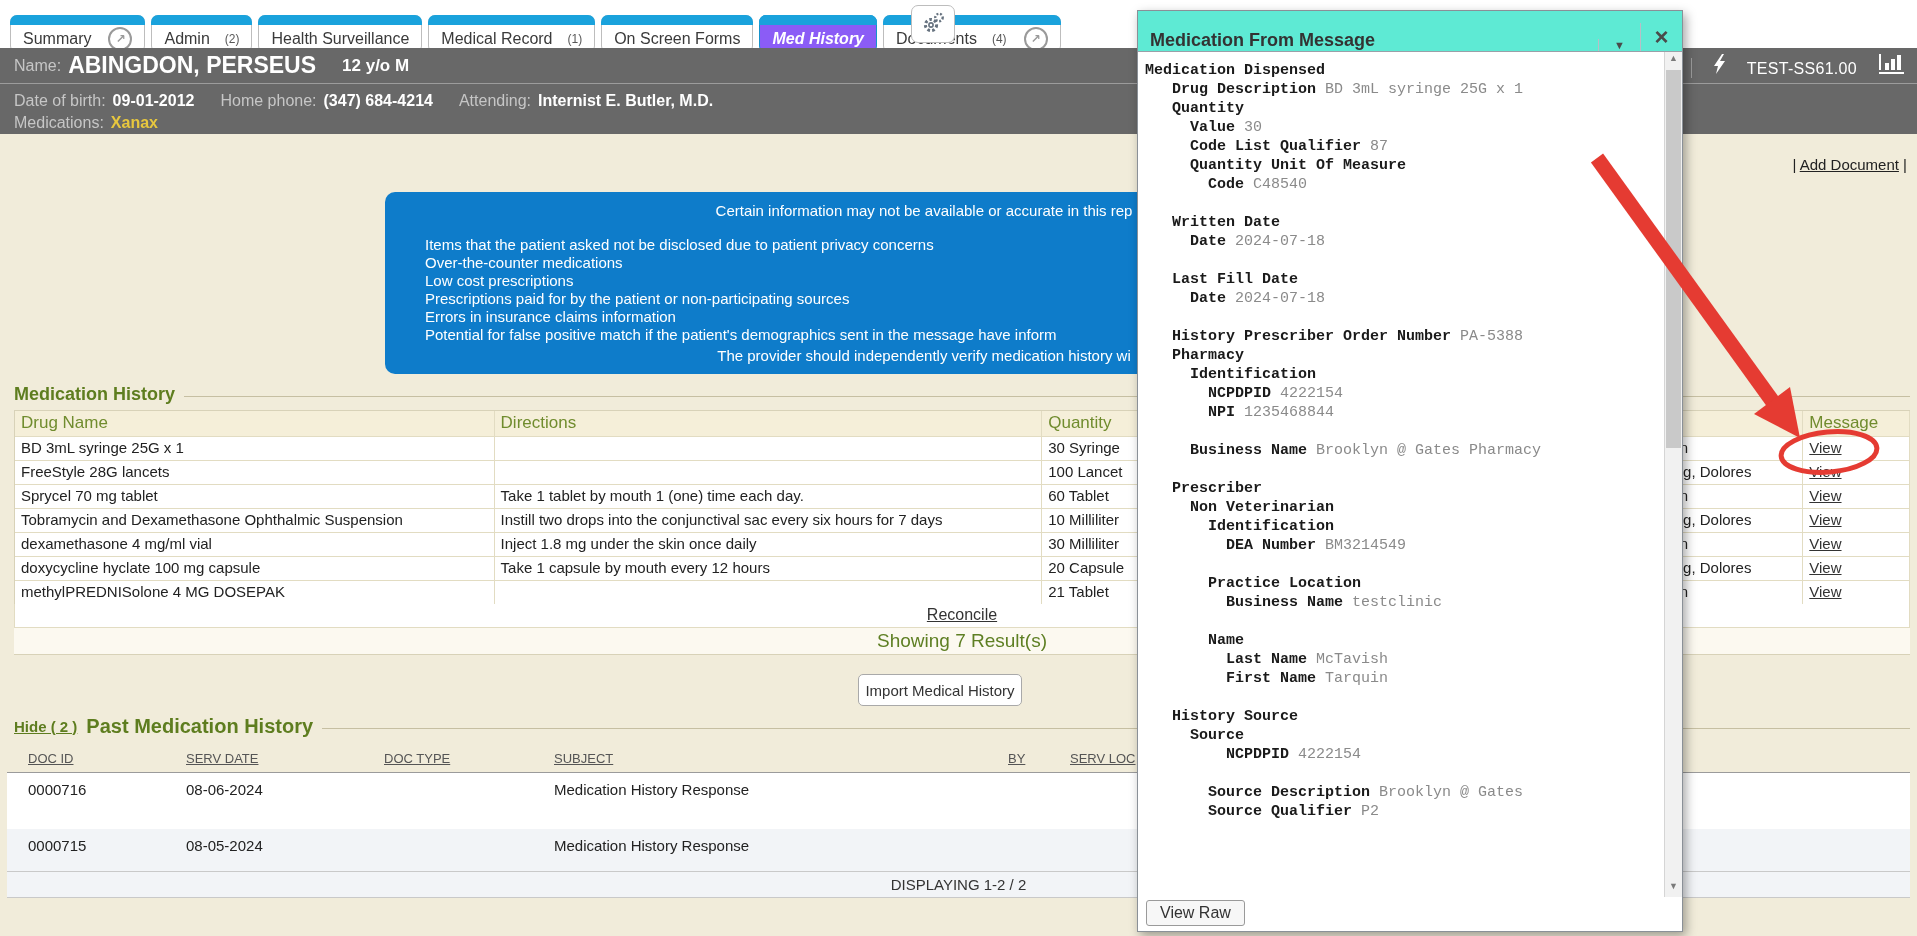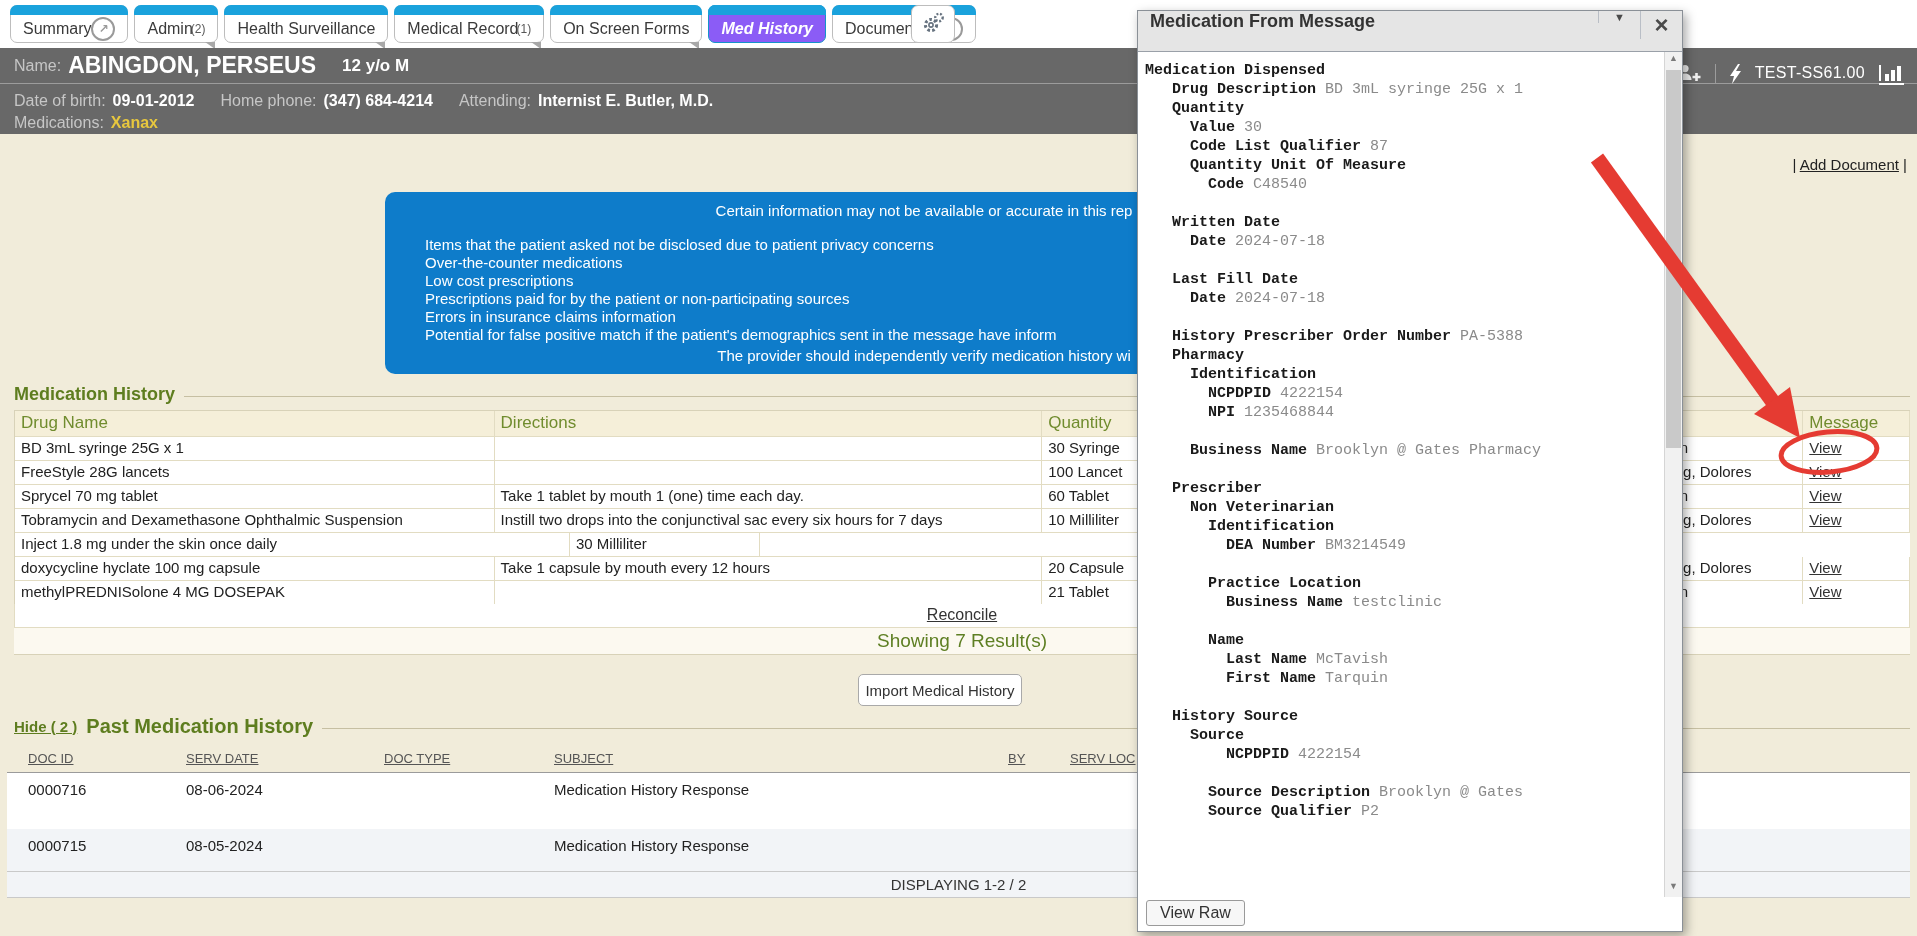--- a/index.html
+++ b/index.html
@@ -3,22 +3,22 @@
 <meta charset="utf-8">
 <style>
   html,body{margin:0;padding:0;background:#dfdfdf;}
   .screen{position:relative;width:1917px;height:936px;background:#ffffff;overflow:hidden;
           font-family:"Liberation Sans","DejaVu Sans",sans-serif;color:#222;}
 
   
   .tabbar{position:absolute;left:0;top:0;width:100%;height:48px;background:#fff;}
   .tabs{position:absolute;left:10px;top:5px;display:flex;gap:6px;align-items:flex-start;}
   .tab{position:relative;height:38px;box-sizing:border-box;background:#fff;border:1px solid #bdbdbd;
-       border-radius:7px;padding:9px 12px 0 12px;display:flex;align-items:center;gap:0;
-       font-size:16px;color:#3a3a3a;cursor:pointer;}
+       border-radius:7px;padding:9px 12px 0 12px;display:flex;align-items:center;gap:17px;
+       font-size:16px;color:#3a3a3a;cursor:pointer;margin-top:10px;}
   .tab::before{content:"";position:absolute;top:-1px;left:-1px;right:-1px;height:10px;
        background:#1aa2dc;border-radius:7px 7px 0 0;}
   .tab.active{background:#8b5cf6;border-color:#1693cb;color:#fff;font-weight:bold;font-style:italic;}
   .tab.tail::after{content:"";position:absolute;right:2px;bottom:-7px;width:0;height:0;
        border-top:7px solid #a8a8a8;border-left:10px solid transparent;}
   .cnt{font-size:12px;color:inherit;opacity:.85;margin-left:-2px;}
   .popup{width:20px;height:20px;border:2px solid #9a9a9a;border-radius:50%;color:#9a9a9a;
        font-size:12px;font-weight:bold;display:flex;align-items:center;justify-content:center;}
   .tool-btn{position:relative;height:38px;width:44px;box-sizing:border-box;border:1px solid #bdbdbd;
        border-radius:7px;background:#fff;display:flex;align-items:center;justify-content:center;margin-left:3px;cursor:pointer;}
@@ -26,21 +26,21 @@
   
   .bar1{position:absolute;left:0;top:48px;width:100%;height:35px;background:#686868;
         display:flex;align-items:center;padding-left:14px;box-sizing:border-box;font-size:16px;}
   .bar2{position:absolute;left:0;top:83px;width:100%;height:51px;background:#686868;
         border-top:1px solid #9c9c9c;box-sizing:border-box;padding:6px 0 0 14px;font-size:16px;}
   .lbl{color:#c6c6c6;margin-right:7px;}
   .val{color:#fff;font-weight:bold;}
   .gap{display:inline-block;width:26px;}
   .bar2 .line{height:22px;display:flex;align-items:center;}
   .meds{color:#e7c73e;font-weight:bold;}
-  .hdr-icons{position:absolute;right:12px;top:64px;display:flex;align-items:flex-start;gap:13px;color:#fff;font-size:16px;z-index:5;}
+  .hdr-icons{position:absolute;right:12px;top:53px;display:flex;align-items:flex-end;gap:21px;color:#fff;font-size:16px;z-index:5;}
   .vsep{width:1px;height:20px;background:#9c9c9c;}
   .env{font-size:16px;color:#fff;letter-spacing:.3px;}
 
   
   .content{position:absolute;left:0;top:134px;right:0;bottom:0;background:#f1ecda;}
   .add-doc{position:absolute;top:22px;right:10px;font-size:15px;color:#222;}
   .add-doc a{color:#222;text-decoration:underline;cursor:pointer;}
   .add-doc::before{content:"| ";}
   .add-doc::after{content:" |";}
 
@@ -82,21 +82,21 @@
   .pt-row{position:relative;background:#fff;}
   .pt-row span{position:absolute;top:8px;font-size:15px;color:#222;white-space:nowrap;}
   .pt-row.r1{height:56px;}
   .pt-row.alt{background:#f2f4f7;height:42px;}
   .displaying{height:25px;background:#f2f4f7;border-top:1px solid #c9c9c9;border-bottom:1px solid #c9c9c9;
            text-align:center;font-size:15px;color:#333;line-height:25px;}
 
   
   .modal{position:absolute;left:1137px;top:10px;width:546px;height:922px;background:#fff;
          border:1px solid #8a9097;box-sizing:border-box;box-shadow:3px 4px 10px rgba(0,0,0,.35);z-index:40;}
-  .modal-head{height:40px;background:#e5e5e5;border-bottom:1px solid #9aa0a8;display:flex;align-items:flex-start;}
+  .modal-head{height:40px;background:#5eead4;border-bottom:1px solid #9aa0a8;display:flex;align-items:flex-end;}
   .modal-title{flex:1;display:flex;align-items:center;padding-left:12px;font-size:18px;font-weight:bold;color:#333;}
   .mbtn{width:41px;border-left:1px solid #b9bec6;display:flex;align-items:center;justify-content:center;
         color:#4a4a4a;cursor:pointer;}
   .mbtn.chev{font-size:11px;}
   .mbtn.close{font-size:24px;font-weight:bold;}
   .modal-body{position:absolute;top:41px;left:0;right:18px;bottom:34px;overflow:hidden;
         font-family:"Liberation Mono","DejaVu Sans Mono",monospace;font-size:15px;line-height:19px;
         padding:9px 0 0 4px;}
   .mline{white-space:nowrap;}
   .ml{font-weight:bold;color:#1a1a1a;}
@@ -266,20 +266,21 @@
         </div>
         <div class="mh-row">
           <div class="mh-cell c0">Tobramycin and Dexamethasone Ophthalmic Suspension</div>
           <div class="mh-cell c1">Instill two drops into the conjunctival sac every six hours for 7 days</div>
           <div class="mh-cell c2">10 Milliliter</div>
           <div class="mh-cell c3"></div>
           <div class="mh-cell c4">ling, Dolores</div>
           <div class="mh-cell c5"><a class="vlink">View</a></div>
         </div>
         <div class="mh-row">
+          <div class="mh-cell c0">dexamethasone 4 mg/ml vial</div>
           <div class="mh-cell c1">Inject 1.8 mg under the skin once daily</div>
           <div class="mh-cell c2">30 Milliliter</div>
           <div class="mh-cell c3"></div>
           <div class="mh-cell c4">uin</div>
           <div class="mh-cell c5"><a class="vlink">View</a></div>
         </div>
         <div class="mh-row">
           <div class="mh-cell c0">doxycycline hyclate 100 mg capsule</div>
           <div class="mh-cell c1">Take 1 capsule by mouth every 12 hours</div>
           <div class="mh-cell c2">20 Capsule</div>

